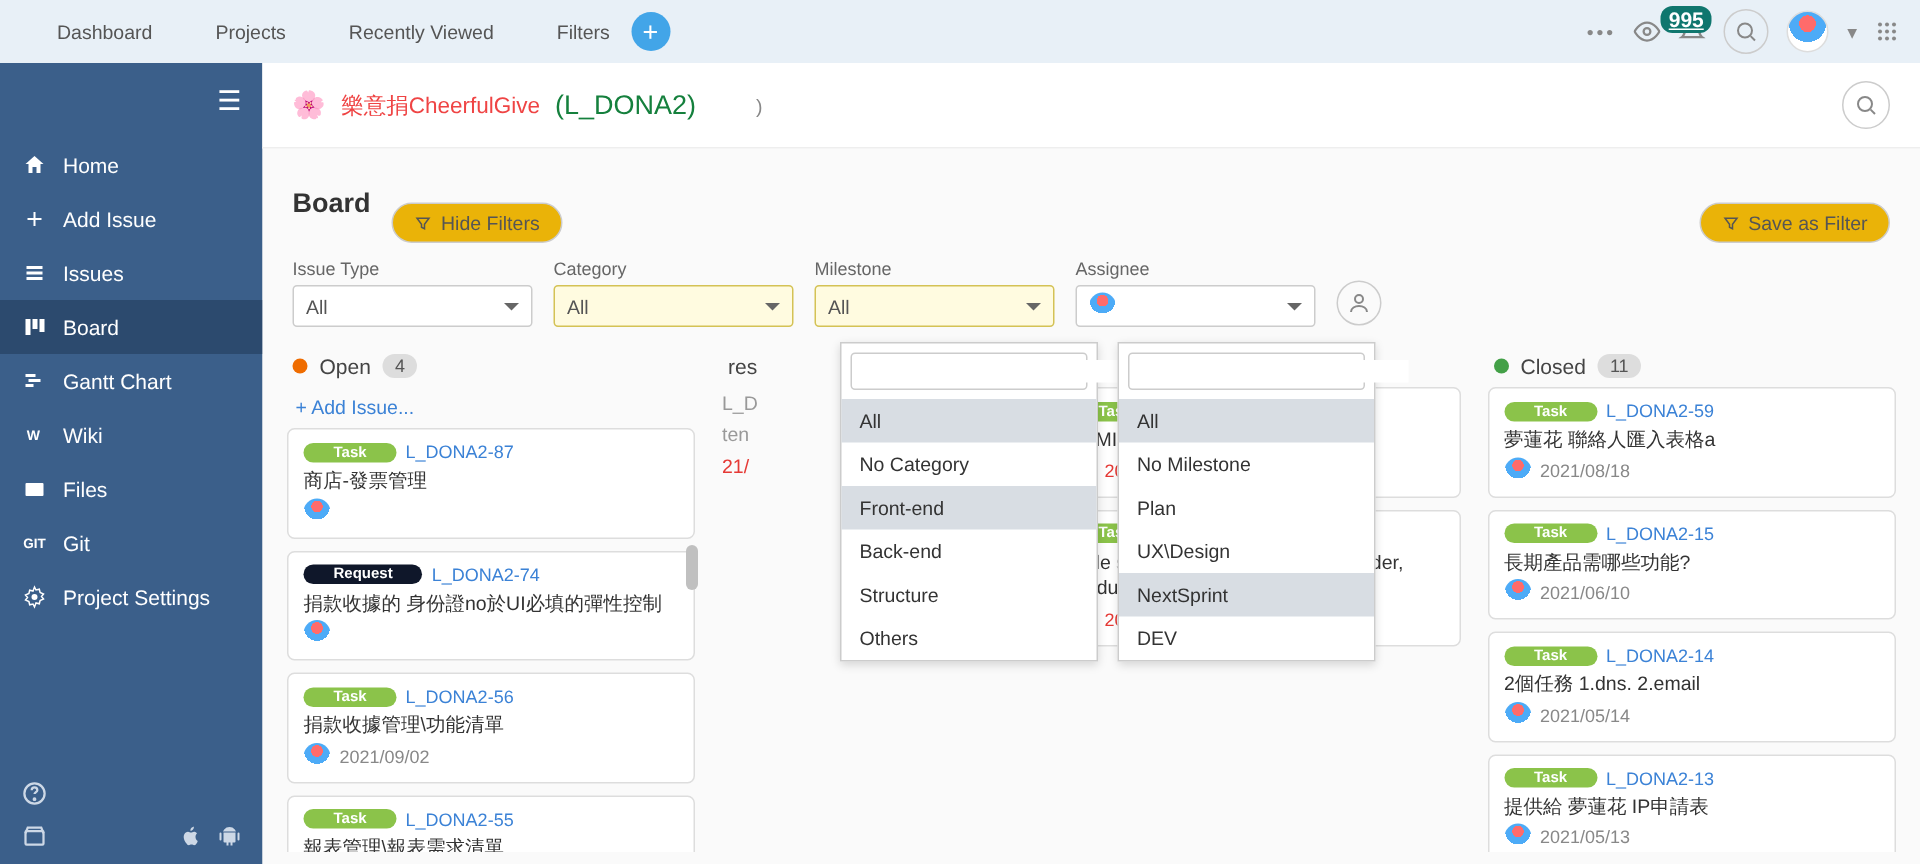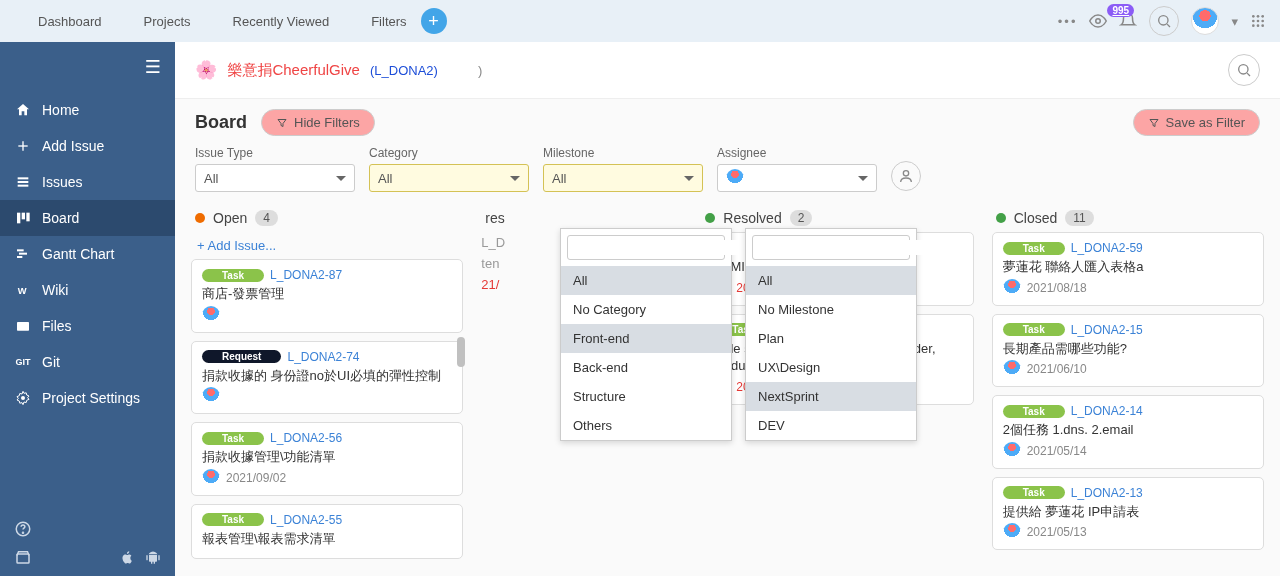--- a/index.html
+++ b/index.html
@@ -7,48 +7,48 @@
 
 .topbar { height: 42px; background: #e8f0f7; display: flex; align-items: center; padding: 0 14px; gap: 14px; color: #555; }
 .topbar .nav { display: flex; gap: 18px; }
 .topbar .nav span { cursor: pointer; margin-left: 24px; }
 .topbar .plus-btn { width: 26px; height: 26px; border-radius: 50%; background: #42a5e8; color: #fff; display: flex; align-items: center; justify-content: center; font-size: 18px; cursor: pointer; }
 .topbar .spacer { flex: 1; }
 .topbar .right { display: flex; align-items: center; gap: 12px; }
 .topbar .dots { color: #888; letter-spacing: 2px; cursor: pointer; }
 .topbar .eye { color: #888; cursor: pointer; }
 .topbar .bell { position: relative; color: #888; cursor: pointer; }
-.topbar .bell .badge { position: absolute; top: -8px; left: -12px; background: #8b5cf6; color: #fff; font-size: 10px; border-radius: 8px; padding: 1px 5px; font-weight: bold; text-decoration: underline; }
+.topbar .bell .badge { position: absolute; top: -8px; left: -12px; background: #0f766e; color: #fff; font-size: 14px; border-radius: 8px; padding: 1px 5px; font-weight: bold; text-decoration: underline; }
 .topbar .circ { width: 30px; height: 30px; border-radius: 50%; border: 1px solid #ccc; display: flex; align-items: center; justify-content: center; color: #888; cursor: pointer; }
 .topbar .avatar { width: 28px; height: 28px; border-radius: 50%; background: radial-gradient(circle at 50% 30%, #ff6b6b 25%, #4dabf7 25% 55%, #fff 55%); border: 1px solid #ddd; }
 .topbar .grid { color: #888; cursor: pointer; }
 
 .main { display: flex; height: calc(100% - 42px); }
 .sidebar { width: 175px; background: #3b5f8a; color: #fff; display: flex; flex-direction: column; }
 .sidebar .ham { padding: 14px; text-align: right; font-size: 18px; cursor: pointer; }
 .sidebar .item { display: flex; align-items: center; gap: 10px; padding: 10px 14px; cursor: pointer; font-size: 14px; }
 .sidebar .item.active { background: #2c4a6e; }
 .sidebar .icon { width: 18px; display: inline-flex; align-items: center; justify-content: center; }
 .sidebar .bottom { margin-top: auto; padding: 10px 14px; display: flex; flex-direction: column; gap: 10px; }
 .sidebar .bottom-row { display: flex; justify-content: space-between; align-items: center; }
 .sidebar .help, .sidebar .store { color: #cdd8e6; cursor: pointer; }
 .sidebar .os-icons { display: flex; gap: 10px; color: #cdd8e6; }
 
 .content { flex: 1; background: #fafafa; display: flex; flex-direction: column; position: relative; }
 .proj-head { display: flex; align-items: center; padding: 12px 20px; gap: 10px; border-bottom: 1px solid #eee; background: #fff; }
 .proj-head .logo { font-size: 18px; }
 .proj-head .title { font-size: 15px; color: #ef4444; }
-.proj-head .code { color: #1d4ed8; font-size: 13px; }
+.proj-head .code { color: #15803d; font-size: 18px; }
 .proj-head .paren { color: #888; margin-left: 30px; }
 .proj-head .sp { flex: 1; }
 .proj-head .search-circ { width: 32px; height: 32px; border-radius: 50%; border: 1px solid #ccc; display:flex; align-items:center; justify-content:center; color:#888; cursor:pointer; }
 
 .board-bar { display: flex; align-items: center; padding: 10px 20px; gap: 14px; }
 .board-bar .title { font-size: 18px; font-weight: 600; color: #333; }
-.pill-btn { display: flex; align-items: center; gap: 6px; border: 1px solid #ccc; border-radius: 16px; padding: 5px 14px; background: #fca5a5; color: #555; cursor: pointer; font-size: 13px; }
+.pill-btn { display: flex; align-items: center; gap: 6px; border: 1px solid #ccc; border-radius: 16px; padding: 5px 14px; background: #eab308; color: #555; cursor: pointer; font-size: 13px; margin-top: 26px; }
 
 .filters { display: flex; padding: 0 20px 8px; gap: 14px; align-items: flex-end; }
 .filter { display: flex; flex-direction: column; gap: 4px; }
 .filter label { font-size: 12px; color: #666; }
 .dropdown { width: 160px; height: 28px; border: 1px solid #ccc; border-radius: 3px; background: #fff; display: flex; align-items: center; padding: 0 8px; justify-content: space-between; color: #555; cursor: pointer; font-size: 13px; }
 .dropdown.hi { background: #fffbe0; border-color: #d4c255; }
 .dropdown .caret { border-left: 5px solid transparent; border-right: 5px solid transparent; border-top: 5px solid #666; }
 .dropdown.avatar-dd .mini-av { width: 18px; height: 18px; border-radius: 50%; background: radial-gradient(circle at 50% 30%, #ff6b6b 25%, #4dabf7 25% 55%, #fff 55%); }
 .user-circ { width: 30px; height: 30px; border-radius: 50%; border: 1px solid #ccc; display:flex; align-items:center; justify-content:center; color:#888; cursor:pointer; margin-bottom:1px; }
 

